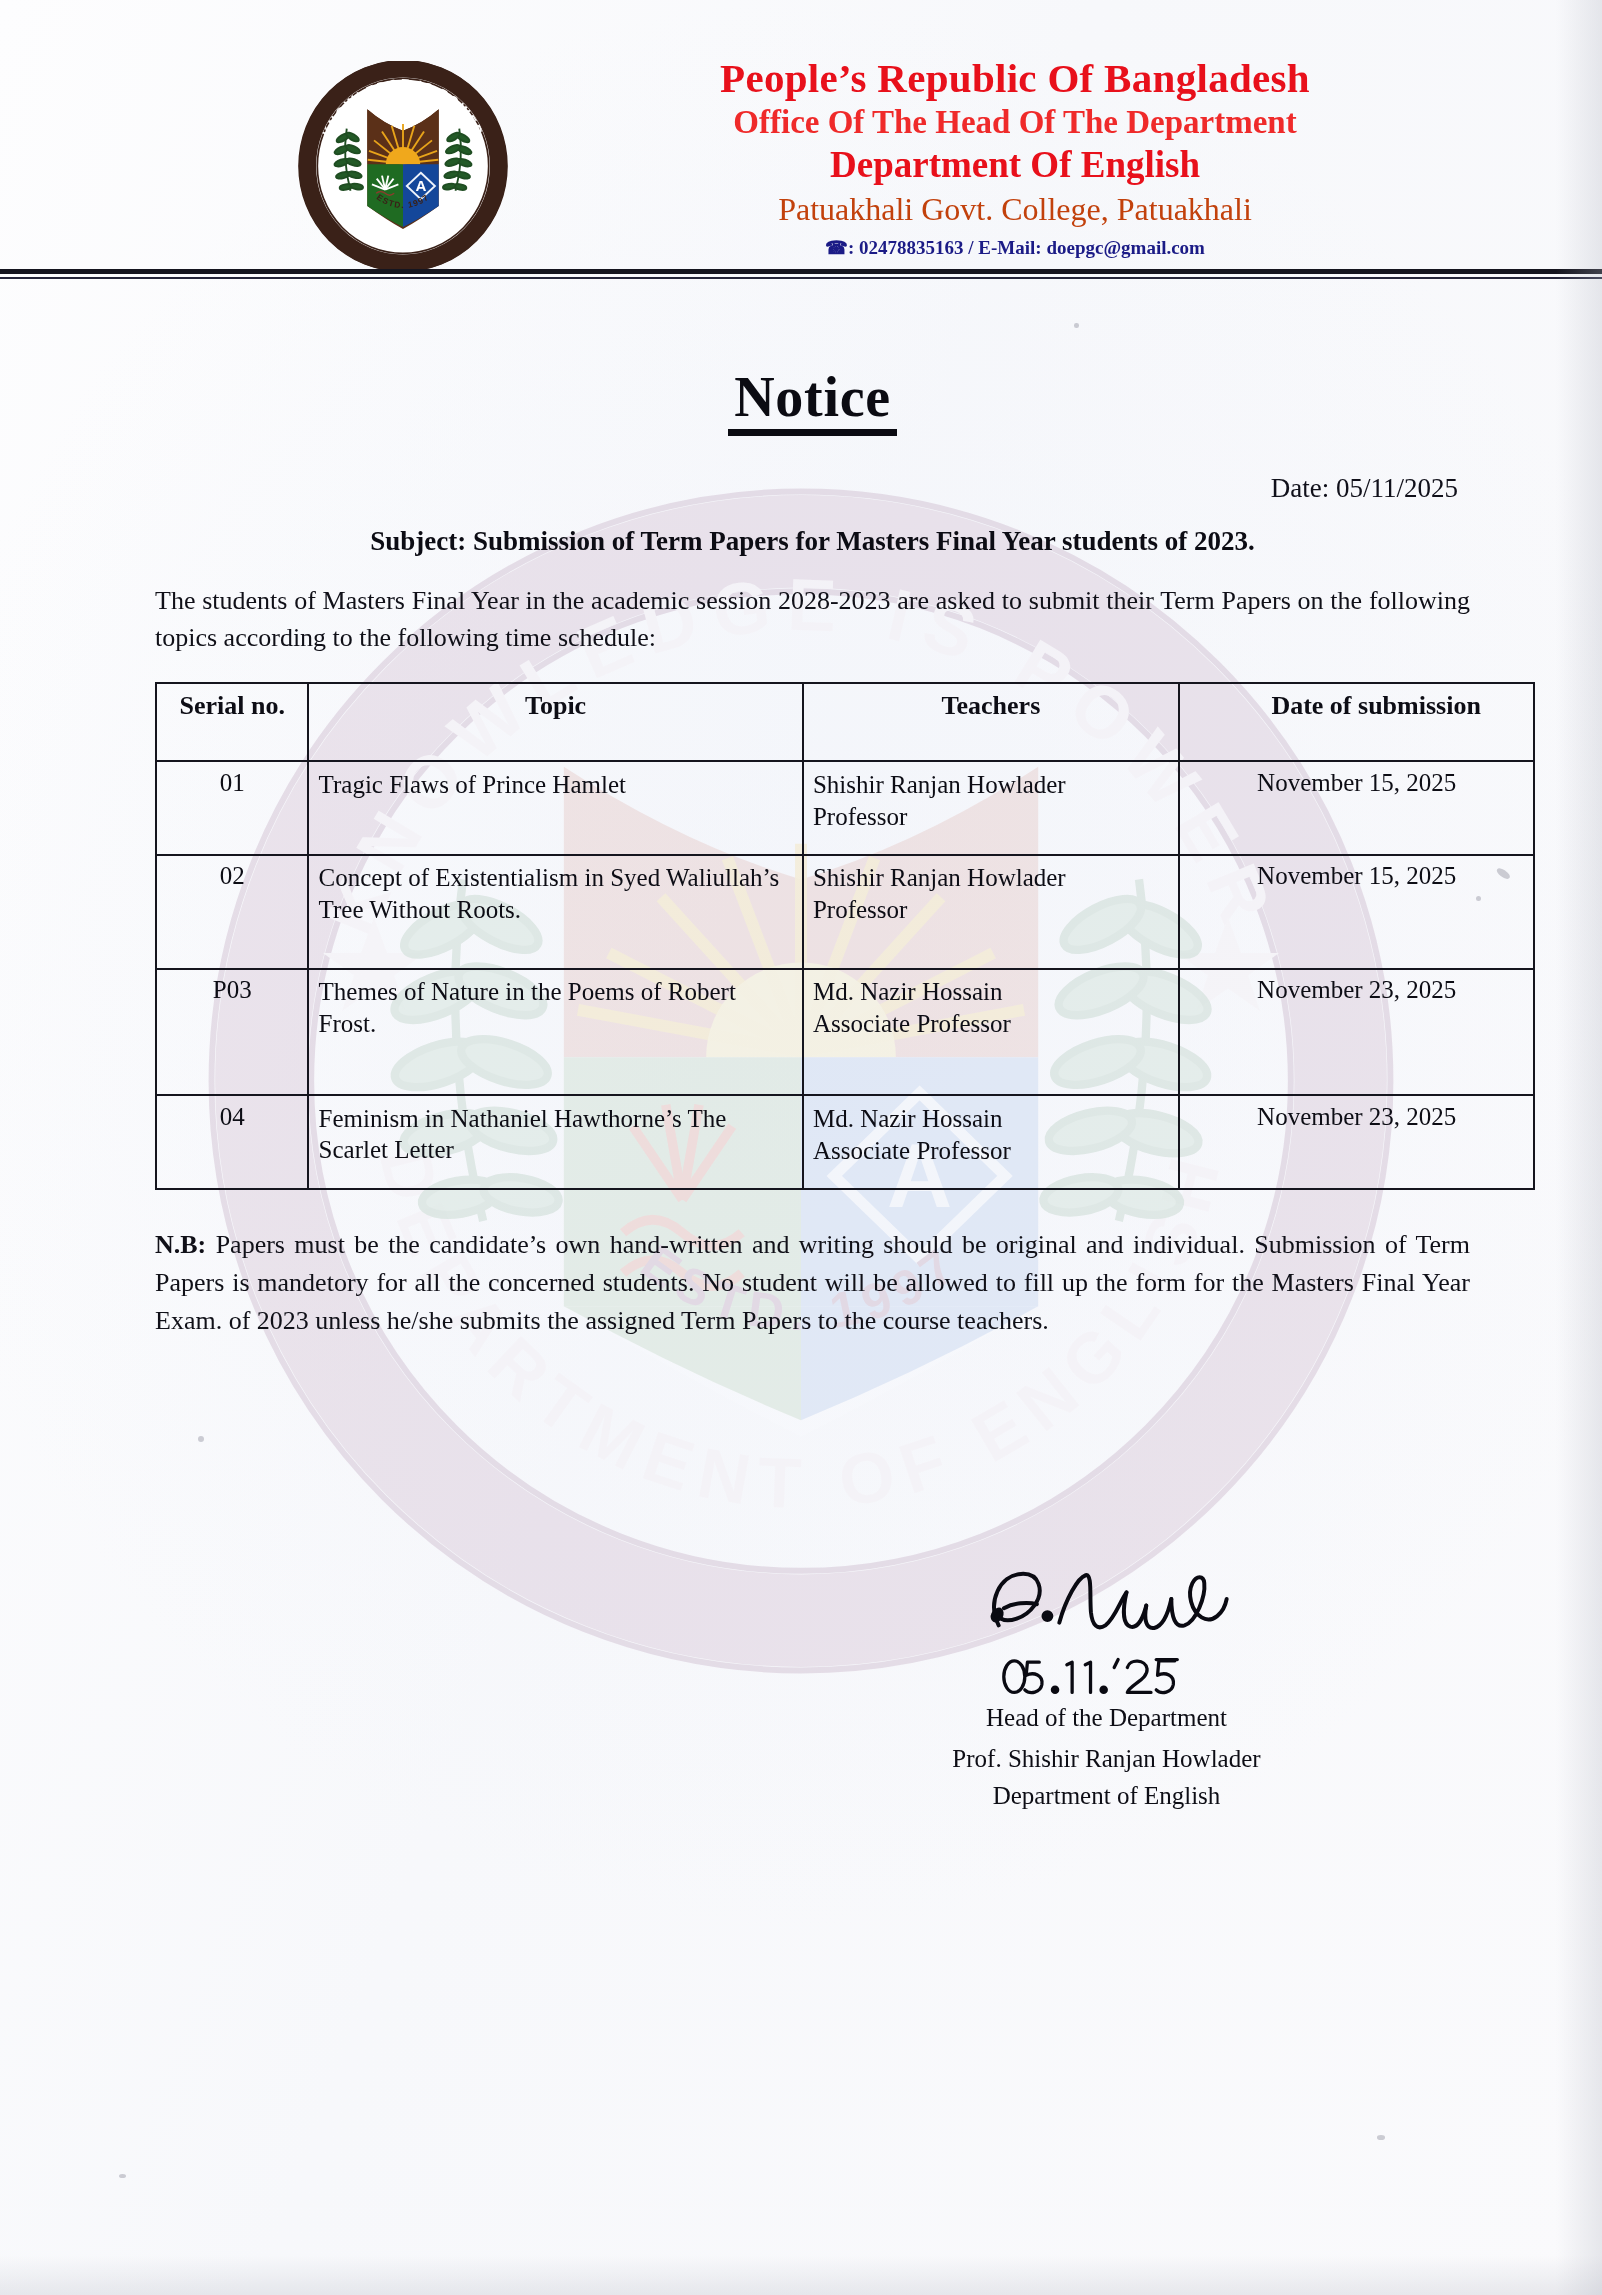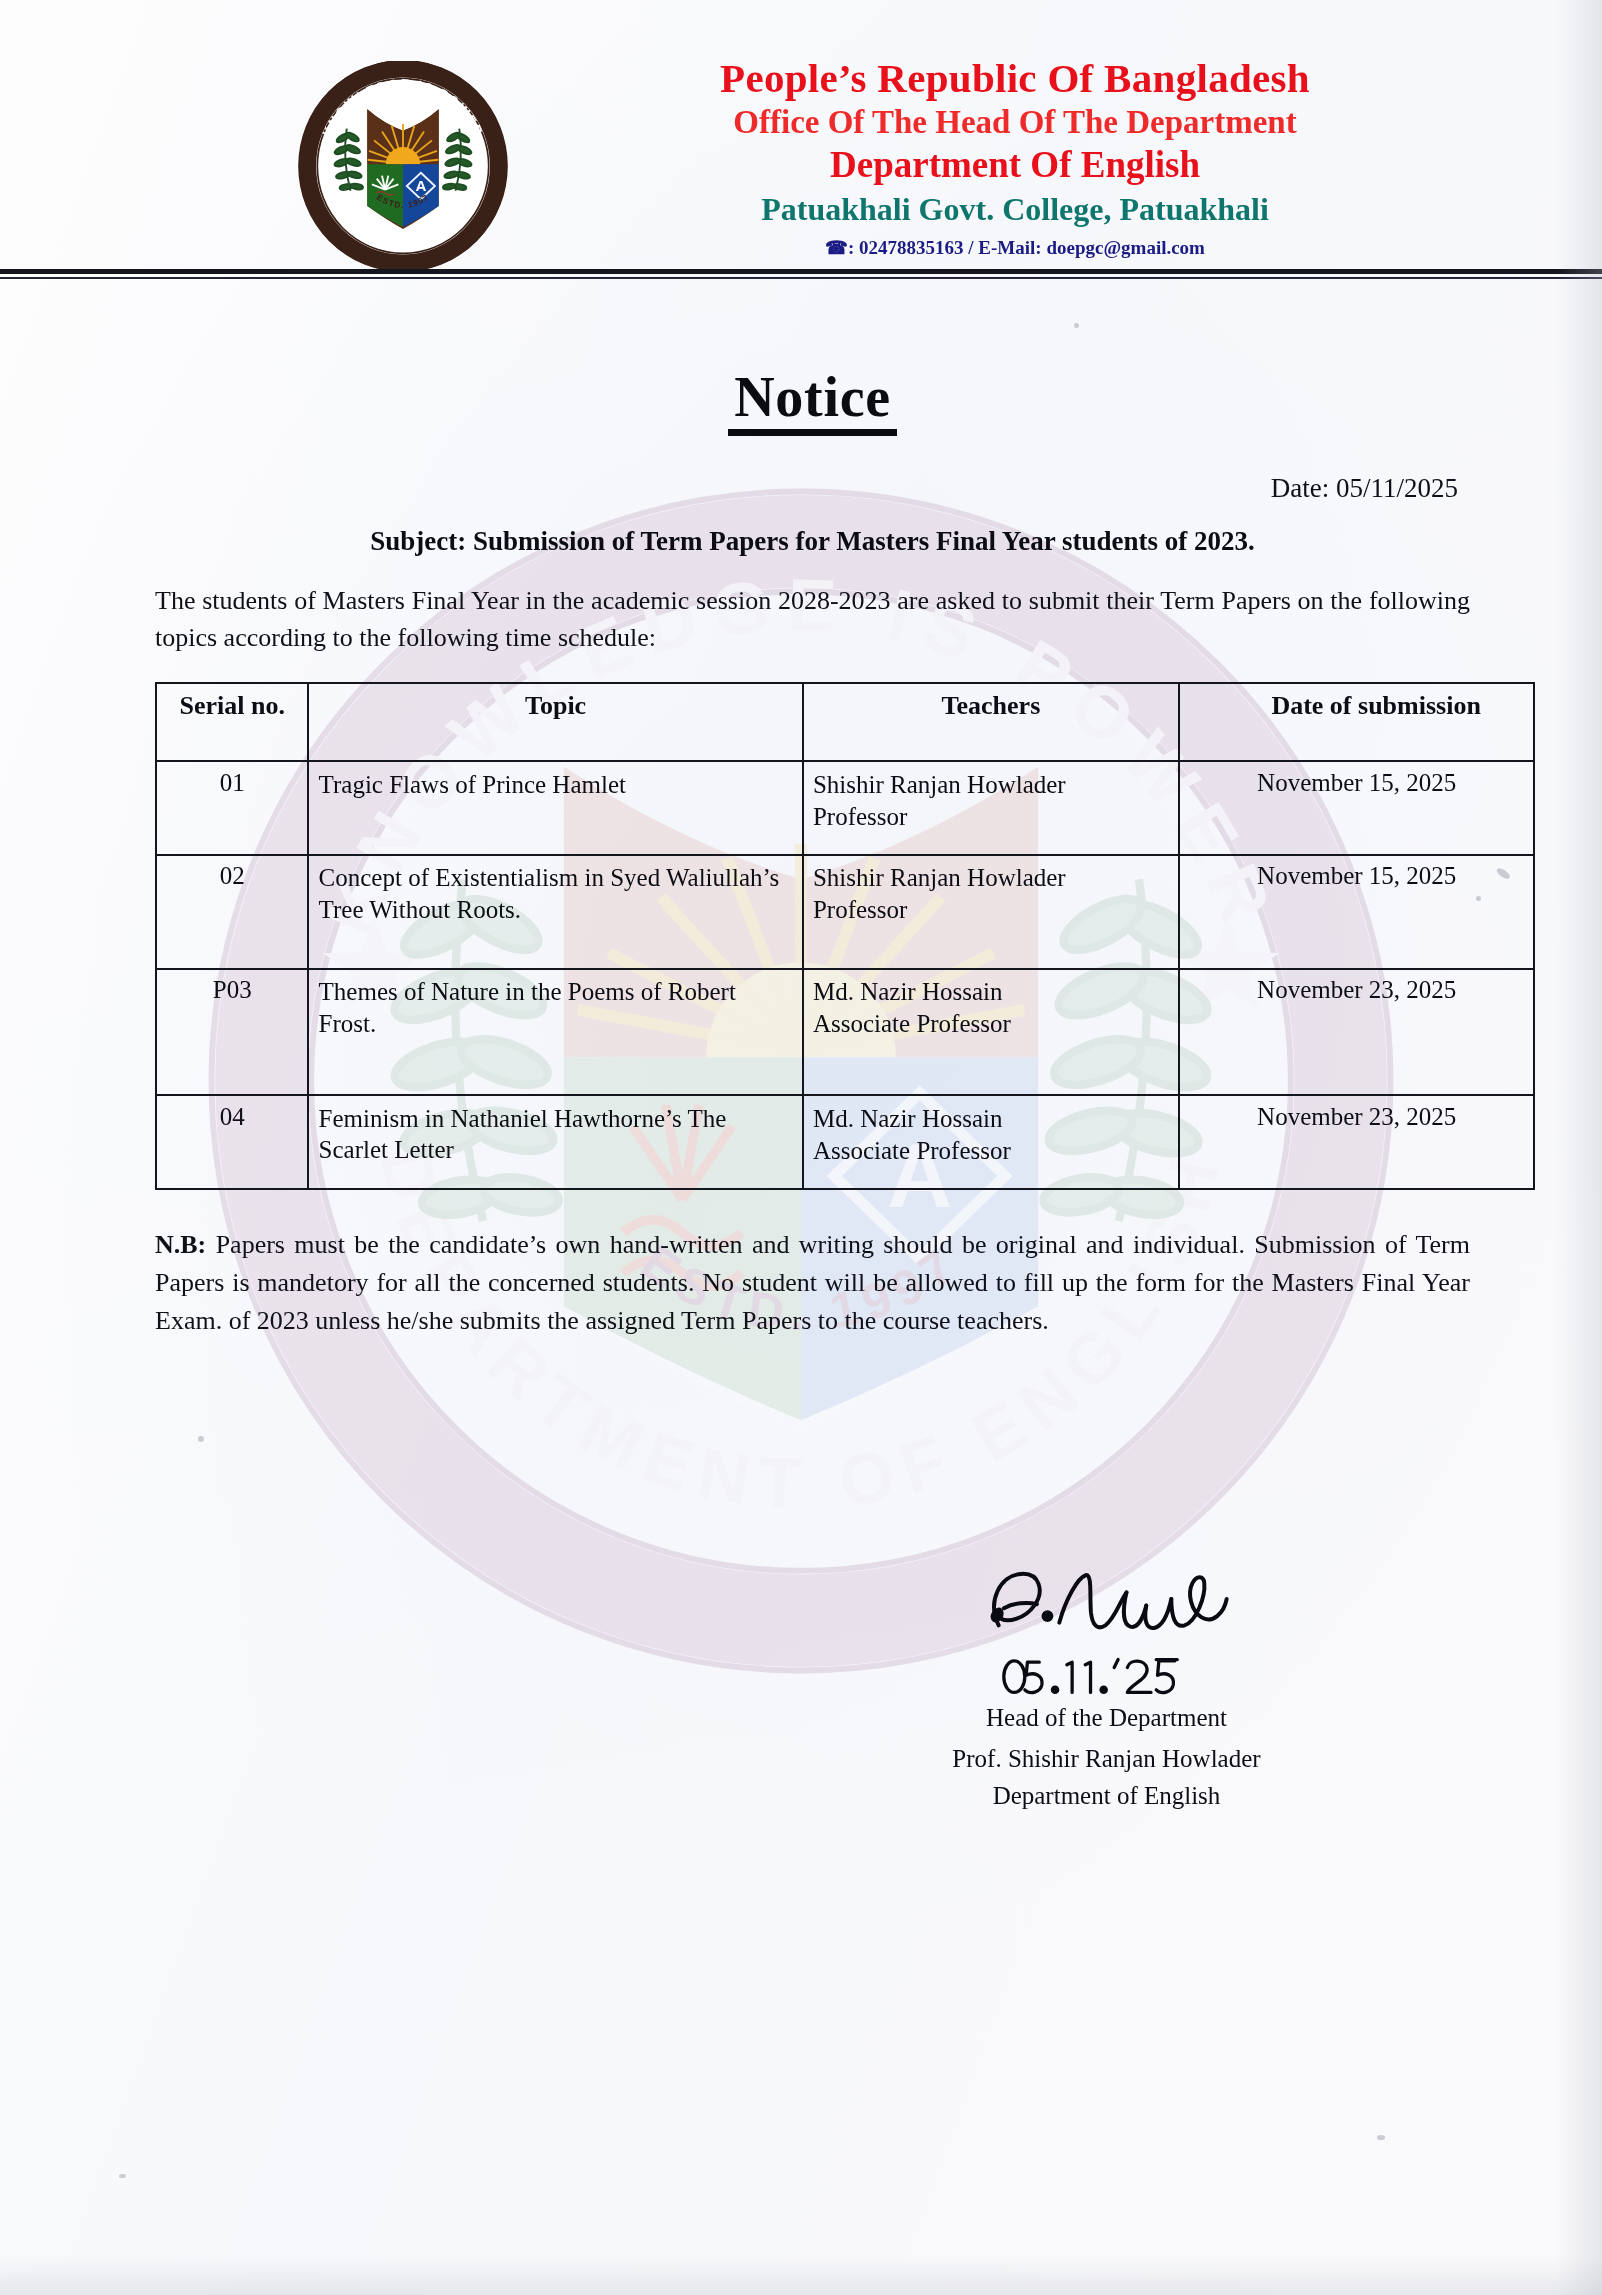--- a/index.html
+++ b/index.html
@@ -95,23 +95,23 @@
   }
   .org-line-3 {
     color: #e8101b;
     font-size: 37px;
     font-weight: bold;
     line-height: 1.1;
     margin-top: 4px;
     white-space: nowrap;
   }
   .org-line-4 {
-    color: #0f766e;
+    color: #c2410c;
     font-size: 32px;
-    font-weight: bold;
+    font-weight: normal;
     line-height: 1.12;
     margin-top: 6.6px;
     white-space: nowrap;
   }
   .org-contact {
     color: #1b1b86;
     font-size: 19px;
     font-weight: bold;
     margin-top: 9.2px;
     white-space: nowrap;

